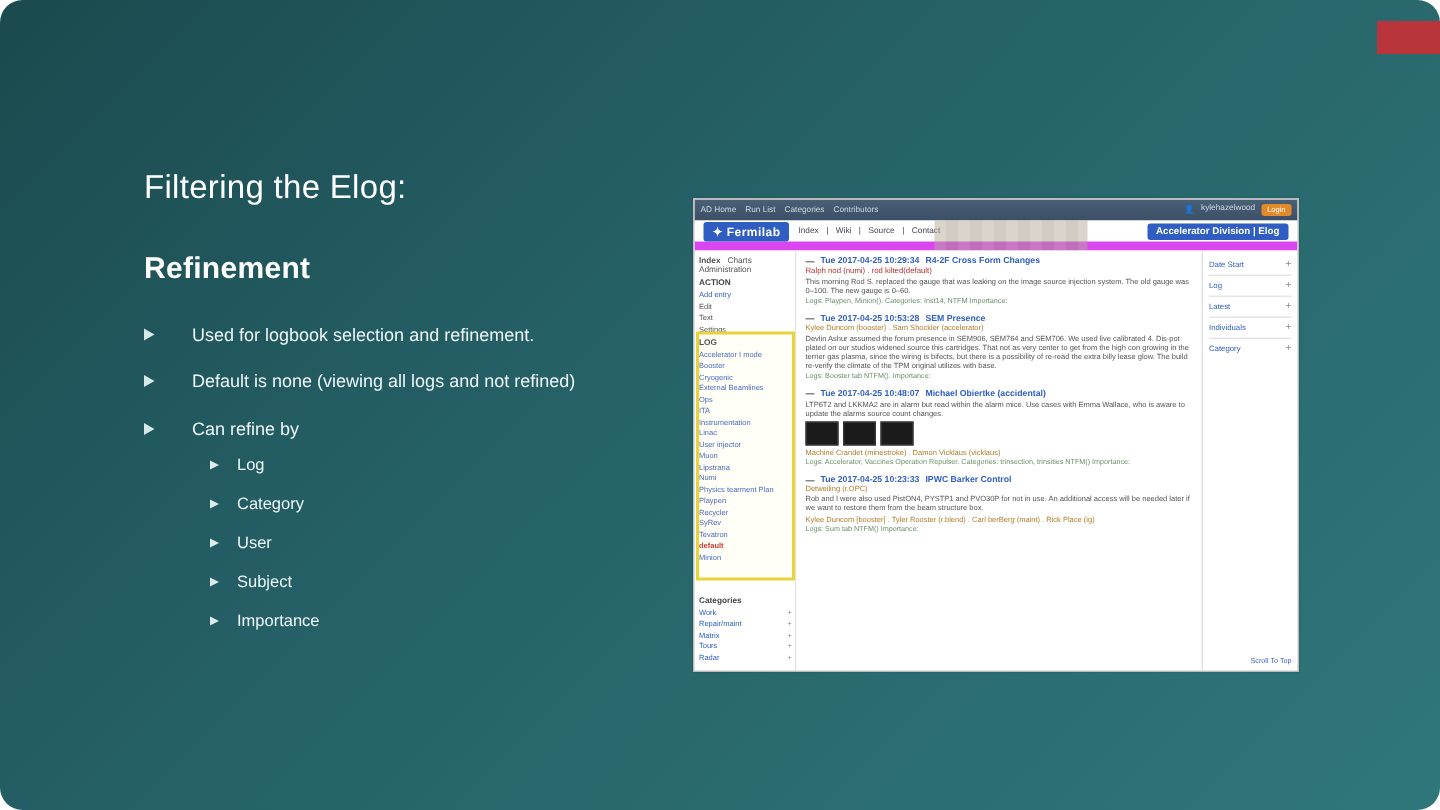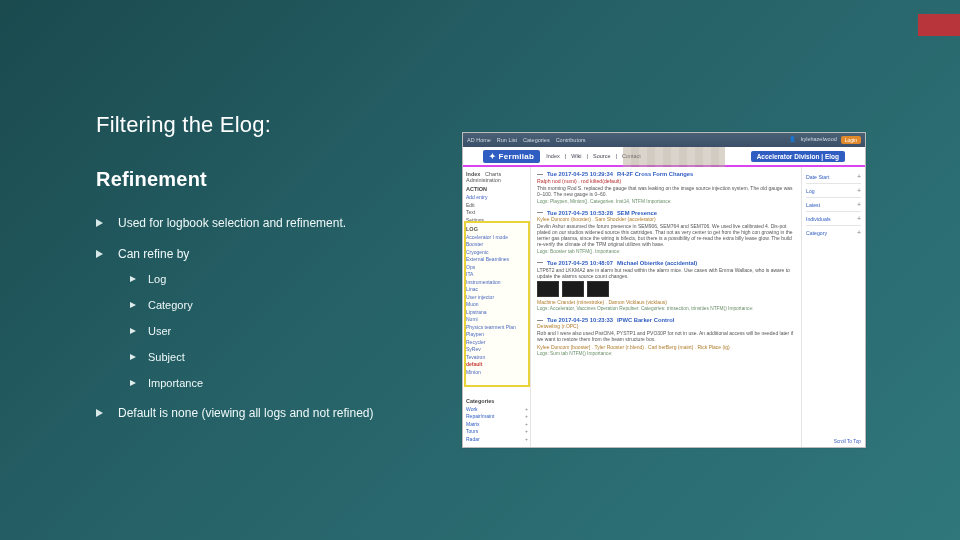--- a/index.html
+++ b/index.html
@@ -2,33 +2,34 @@
 <html><head>
 <meta charset="utf-8">
 <style>
   * { box-sizing: border-box; margin: 0; padding: 0; }
   html, body { width: 960px; height: 540px; overflow: hidden; font-family: Arial, Helvetica, sans-serif; }
   .slide {
     width: 960px; height: 540px;
     background: linear-gradient(135deg, #1a4a4e 0%, #256066 40%, #2f777b 100%);
     position: relative;
     color: #fff;
+    border-radius: 15px;
   }
   .accent-bar {
     position: absolute; top: 14px; right: 0; width: 42px; height: 22px;
     background: #b8353c;
   }
   .content {
     position: absolute; left: 96px; top: 112px; width: 340px;
     color: #fff;
   }
   .title { font-size: 22px; font-weight: 400; margin-bottom: 30px; letter-spacing: 0.2px; }
   .subtitle { font-size: 20px; font-weight: 700; margin-bottom: 24px; letter-spacing: 0.2px; }
   ul.outer { list-style: none; padding: 0; margin: 0; }
-  ul.outer > li { position: relative; padding-left: 22px; margin-bottom: 14px; font-size: 12px; line-height: 1.45; color: #eef8f8; }
+  ul.outer > li { position: relative; padding-left: 32px; margin-bottom: 14px; font-size: 12px; line-height: 1.45; color: #eef8f8; }
   ul.outer > li::before {
     content: ""; position: absolute; left: 0; top: 4px; width: 0; height: 0;
     border-top: 4px solid transparent; border-bottom: 4px solid transparent;
     border-left: 7px solid #d7e8e8;
   }
   ul.inner { list-style: none; padding: 0; margin: 8px 0 0 12px; }
   ul.inner > li { position: relative; padding-left: 18px; margin-bottom: 10px; font-size: 11px; color: #eef8f8; }
   ul.inner > li::before {
     content: ""; position: absolute; left: 0; top: 4px; width: 0; height: 0;
     border-top: 3.5px solid transparent; border-bottom: 3.5px solid transparent;
@@ -39,21 +40,21 @@
   .shot {
     position: absolute; left: 462px; top: 132px; width: 404px; height: 316px;
     background: #f4f4f4; border: 1px solid #bcbcbc;
     box-shadow: 0 0 0 1px rgba(0,0,0,0.05);
     font-size: 6px; color: #555; overflow: hidden;
   }
   .shot .topbar { height: 14px; background: linear-gradient(#4a6075,#3b5068); display:flex; align-items:center; padding:0 4px; gap:6px;}
   .shot .topbar span { color:#cfd8e2; font-size:5.5px; }
   .shot .topbar .right { margin-left:auto; display:flex; gap:4px; }
   .shot .topbar .login { background:#e28a2b; color:#fff; padding:1px 4px; border-radius:2px; font-size:5px;}
-  .shot .brandrow { height:20px; background:#fff; display:flex; align-items:center; padding:0 20px; gap:6px; border-bottom:2px solid #d946ef;}
+  .shot .brandrow { height:20px; background:#fff; display:flex; align-items:center; padding:0 6px; gap:6px; border-bottom:6px solid #d946ef;}
   .shot .brandrow .logo { background:#2f5dc2; color:#fff; font-weight:bold; font-size:8px; padding:2px 6px; border-radius:2px; letter-spacing:0.3px;}
   .shot .brandrow .tabs { display:flex; gap:5px; font-size:5.5px; color:#445; }
   .shot .brandrow .titlepill { margin-left:auto; background:#2f5dc2; color:#fff; font-size:6.5px; padding:2px 6px; border-radius:2px; font-weight:bold;}
   .shot .photobg { position:absolute; top:14px; left:160px; right:140px; height:20px;
       background: repeating-linear-gradient(90deg,#b7a998,#b7a998 8px,#a59885 8px,#a59885 16px); opacity:0.5; z-index:0;}
   .shot .body { display:flex; height:calc(100% - 34px); position:relative; z-index:1;}
   .shot .leftcol { width:68px; padding:4px 3px; border-right:1px solid #e4e4e4; background:#fff;}
   .shot .leftcol .hdr { font-size:5.5px; color:#444; margin:3px 0 2px; font-weight:bold;}
   .shot .leftcol .item { font-size:5px; color:#3b5ec2; margin:1.5px 0; white-space:nowrap;}
   .shot .leftcol .plain { color:#555; }
@@ -81,31 +82,31 @@
 <body>
 
 <div class="slide">
   <div class="accent-bar"></div>
 
   <div class="content">
     <h1 class="title">Filtering the Elog:</h1>
     <h2 class="subtitle">Refinement</h2>
     <ul class="outer">
       <li><span>Used for logbook selection and refinement.</span></li>
+      <li><span>Default is none (viewing all logs and not refined)</span></li>
       <li>
         <span>Can refine by</span>
         <ul class="inner">
           <li>Log</li>
           <li>Category</li>
           <li>User</li>
           <li>Subject</li>
           <li>Importance</li>
         </ul>
       </li>
-      <li><span>Default is none (viewing all logs and not refined)</span></li>
     </ul>
   </div>
 
   <div class="shot">
     <div class="photobg"></div>
     <div class="topbar">
       <span>AD Home</span>
       <span>Run List</span>
       <span>Categories</span>
       <span>Contributors</span>

